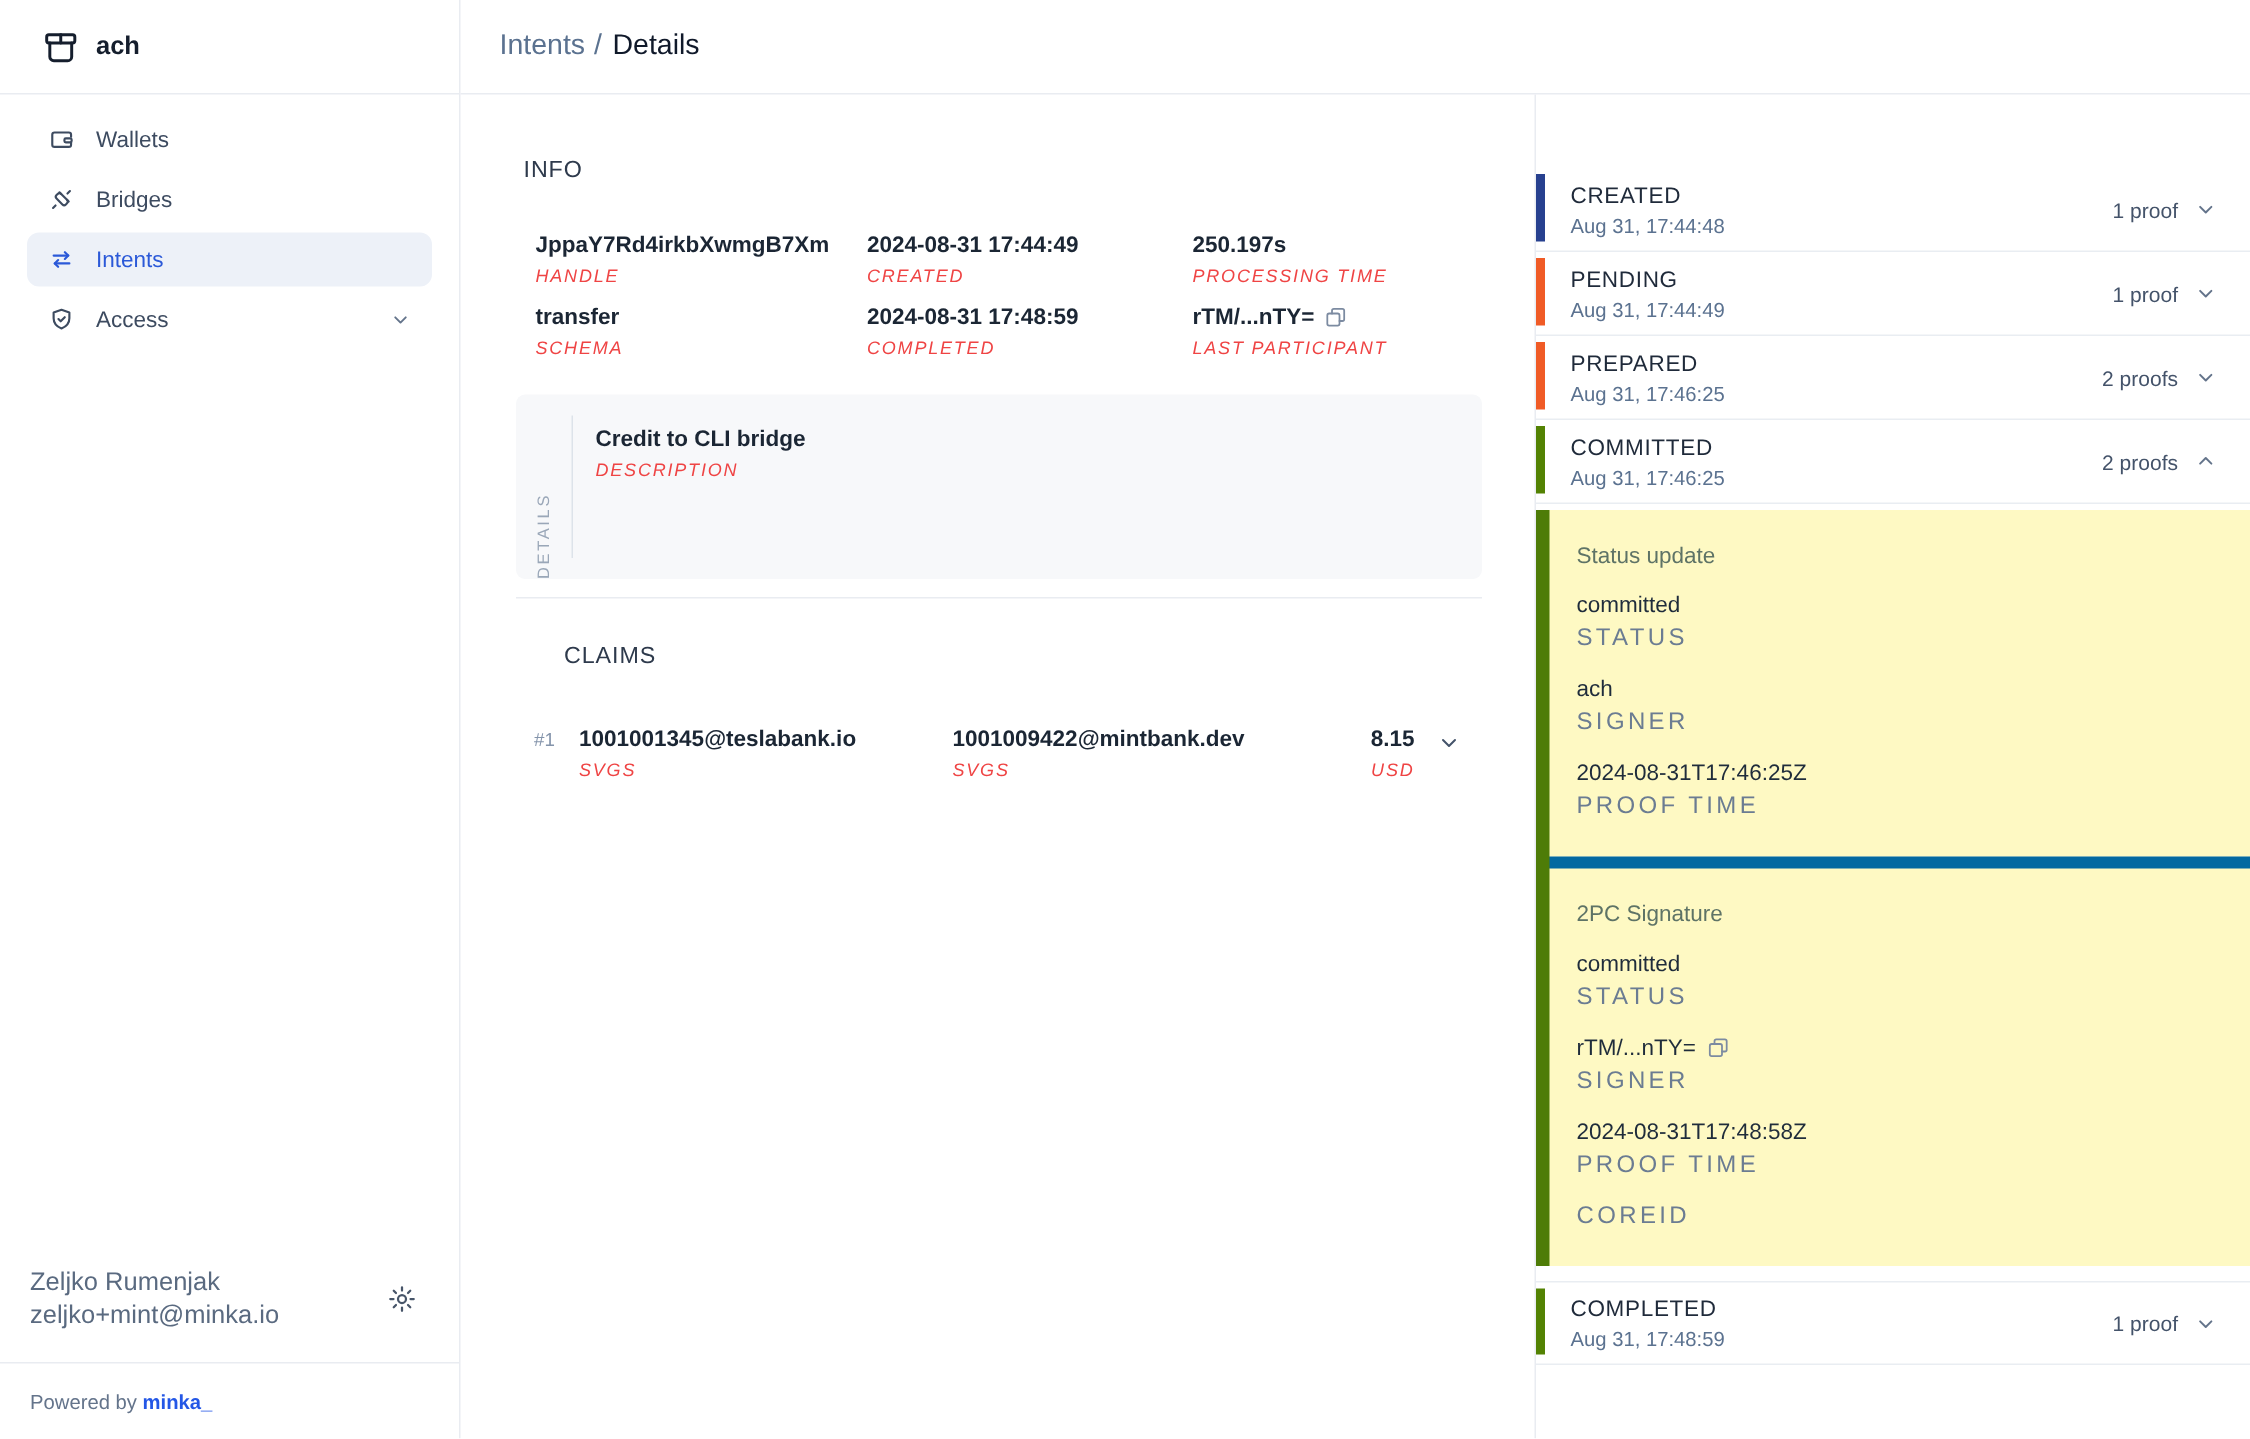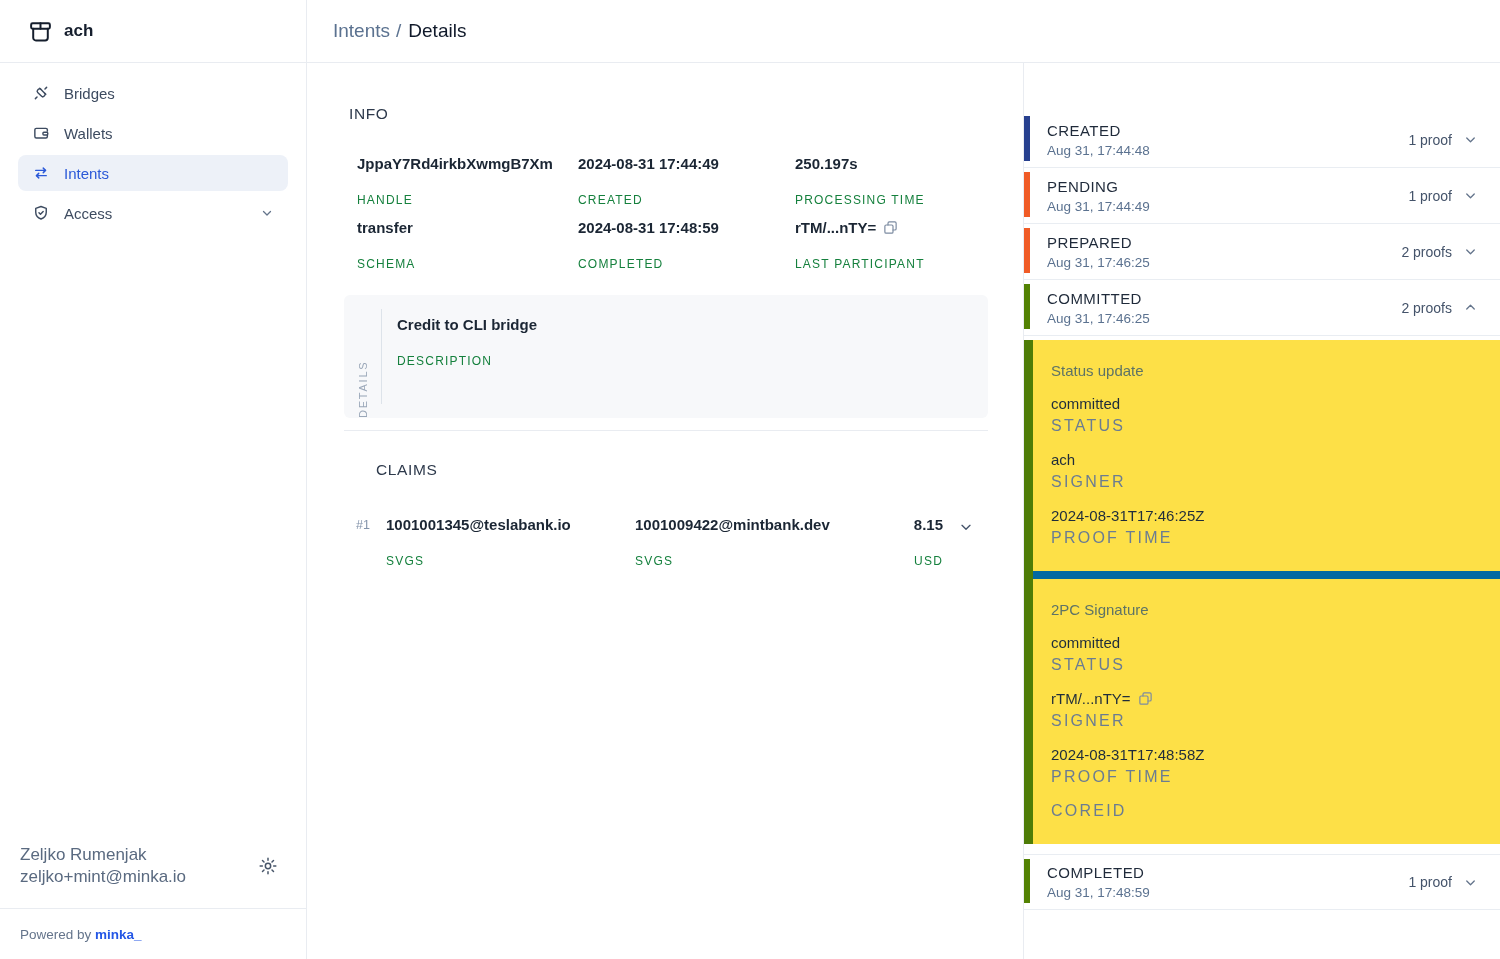--- a/index.html
+++ b/index.html
@@ -34,21 +34,21 @@
   .crumb-sep { color:#5b7290; margin:0 7px 0 6px; }
   .crumb-current { color:#10192a; font-weight:500; }
   .body-row { flex:1 1 auto; display:flex; min-height:0; }
 
   
   .main { width:716px; flex:0 0 716px; padding:42px 35px 0 37px; }
   .section-title { font-size:15.5px; color:#2e3a4c; letter-spacing:0.04em; }
   .info-title { padding-left:5px; }
   .info-grid { display:grid; grid-template-columns:221px 217px 1fr; row-gap:12px; margin-top:32px; padding-left:13px; }
   .field-value { font-size:15px; font-weight:600; color:#1b2634; display:flex; align-items:center; gap:7px; }
-  .field-label { margin-top:21px; font-size:12px; color:#15803d; letter-spacing:0.1em; }
+  .field-label { margin-top:5px; font-size:12px; color:#ef4444; letter-spacing:0.1em;font-style:italic; }
 
   .details-box { margin-top:24px; background:#f7f8fa; border-radius:6px; height:123px; display:flex; }
   .details-side { width:37px; flex:0 0 37px; display:flex; justify-content:center; padding-top:16px; }
   .details-vert { writing-mode:vertical-rl; transform:rotate(180deg); font-size:11px; letter-spacing:0.16em; color:#9aa7b8; }
   .details-divider { border-left:1px solid #dde3ea; margin:14px 0; }
   .details-content { padding:21px 0 0 15px; }
 
   .main-hr { border:none; border-top:1px solid #e9ecf1; margin-top:12px; }
   .claims-title { margin-top:30px; padding-left:32px; }
   .claim-row { display:flex; align-items:flex-start; margin-top:37px; }
@@ -63,21 +63,21 @@
   .tl-title { padding-left:19px; }
   .tl-list { margin-top:24px; }
   .tl-row { position:relative; height:56px; border-bottom:1px solid #e9edf2; display:flex; align-items:center; padding:0 22px 0 23px; cursor:pointer; }
   .tl-bar { position:absolute; left:0; top:4px; bottom:6px; width:6px; }
   .tl-status { font-size:15px; color:#1f2a3a; letter-spacing:0.03em; }
   .tl-time { font-size:13.5px; color:#5b7290; margin-top:4px; }
   .tl-right { margin-left:auto; display:flex; align-items:center; gap:11px; font-size:14px; color:#44536a; }
 
   .tl-expanded { position:relative; margin-top:4px; }
   .tl-expanded-bar { position:absolute; left:0; top:0; bottom:0; width:9px; }
-  .proof-card { background:#fde047; padding:22px 20px 24px 27px; }
+  .proof-card { background:#fef9c3; padding:22px 20px 24px 27px; }
   .proof-card + .proof-card { border-top:8px solid #0369a1; }
   .proof-title { font-size:15px; color:#5e7366; }
   .proof-field { margin-top:16px; }
   .proof-value { font-size:15px; font-weight:500; color:#1f2c3b; display:flex; align-items:center; gap:7px; }
   .proof-label { margin-top:5px; font-size:16px; color:#6b7c92; letter-spacing:0.14em; }
   .tl-row.last { margin-top:10px; border-top:1px solid #e9edf2; }
   svg { display:block; }
   .copy-btn { cursor:pointer; display:inline-flex; }
 </style>
 </head>
@@ -94,37 +94,37 @@
           <path d="M12 4v5.3"></path>
         </svg>
       </span>
       <span class="logo-text">ach</span>
     </div>
 
     <nav class="nav">
       <div class="nav-item">
         <span class="icon">
           <svg width="18" height="18" viewBox="0 0 24 24" fill="none" stroke="#3d4b60" stroke-width="1.9" stroke-linecap="round" stroke-linejoin="round">
+            <path d="M20.5 9.5V7.8a2 2 0 0 0-2-2H5.8a2 2 0 0 0-2 2v8.8a2 2 0 0 0 2 2h12.7a2 2 0 0 0 2-2v-2.1"></path>
+            <rect x="14.6" y="11" width="6.4" height="3.6" rx="1.2"></rect>
+          </svg>
+        </span>
+        <span>Wallets</span>
+      </div>
+      <div class="nav-item">
+        <span class="icon">
+          <svg width="18" height="18" viewBox="0 0 24 24" fill="none" stroke="#3d4b60" stroke-width="1.9" stroke-linecap="round" stroke-linejoin="round">
             <path d="M4.5 19.5l2.2-2.2"></path>
             <path d="M17.3 6.7l2.2-2.2"></path>
             <path d="M7.6 11.2l5.2 5.2a2.2 2.2 0 0 0 3.1 0l1-1a2.2 2.2 0 0 0 0-3.1L11.7 7.1a2.2 2.2 0 0 0-3.1 0l-1 1a2.2 2.2 0 0 0 0 3.1z"></path>
             <path d="M10.2 5.6l1.5 1.5"></path>
             <path d="M16.9 12.3l1.5 1.5"></path>
           </svg>
         </span>
         <span>Bridges</span>
-      </div>
-      <div class="nav-item">
-        <span class="icon">
-          <svg width="18" height="18" viewBox="0 0 24 24" fill="none" stroke="#3d4b60" stroke-width="1.9" stroke-linecap="round" stroke-linejoin="round">
-            <path d="M20.5 9.5V7.8a2 2 0 0 0-2-2H5.8a2 2 0 0 0-2 2v8.8a2 2 0 0 0 2 2h12.7a2 2 0 0 0 2-2v-2.1"></path>
-            <rect x="14.6" y="11" width="6.4" height="3.6" rx="1.2"></rect>
-          </svg>
-        </span>
-        <span>Wallets</span>
       </div>
       <div class="nav-item active">
         <span class="icon">
           <svg width="18" height="18" viewBox="0 0 24 24" fill="none" stroke="#2b59d8" stroke-width="1.9" stroke-linecap="round" stroke-linejoin="round">
             <path d="M5 8.5h13"></path>
               <path d="M15 5.5l3 3-3 3"></path>
             <path d="M19 15.5H6"></path>
               <path d="M9 12.5l-3 3 3 3"></path>
           </svg>
         </span>

